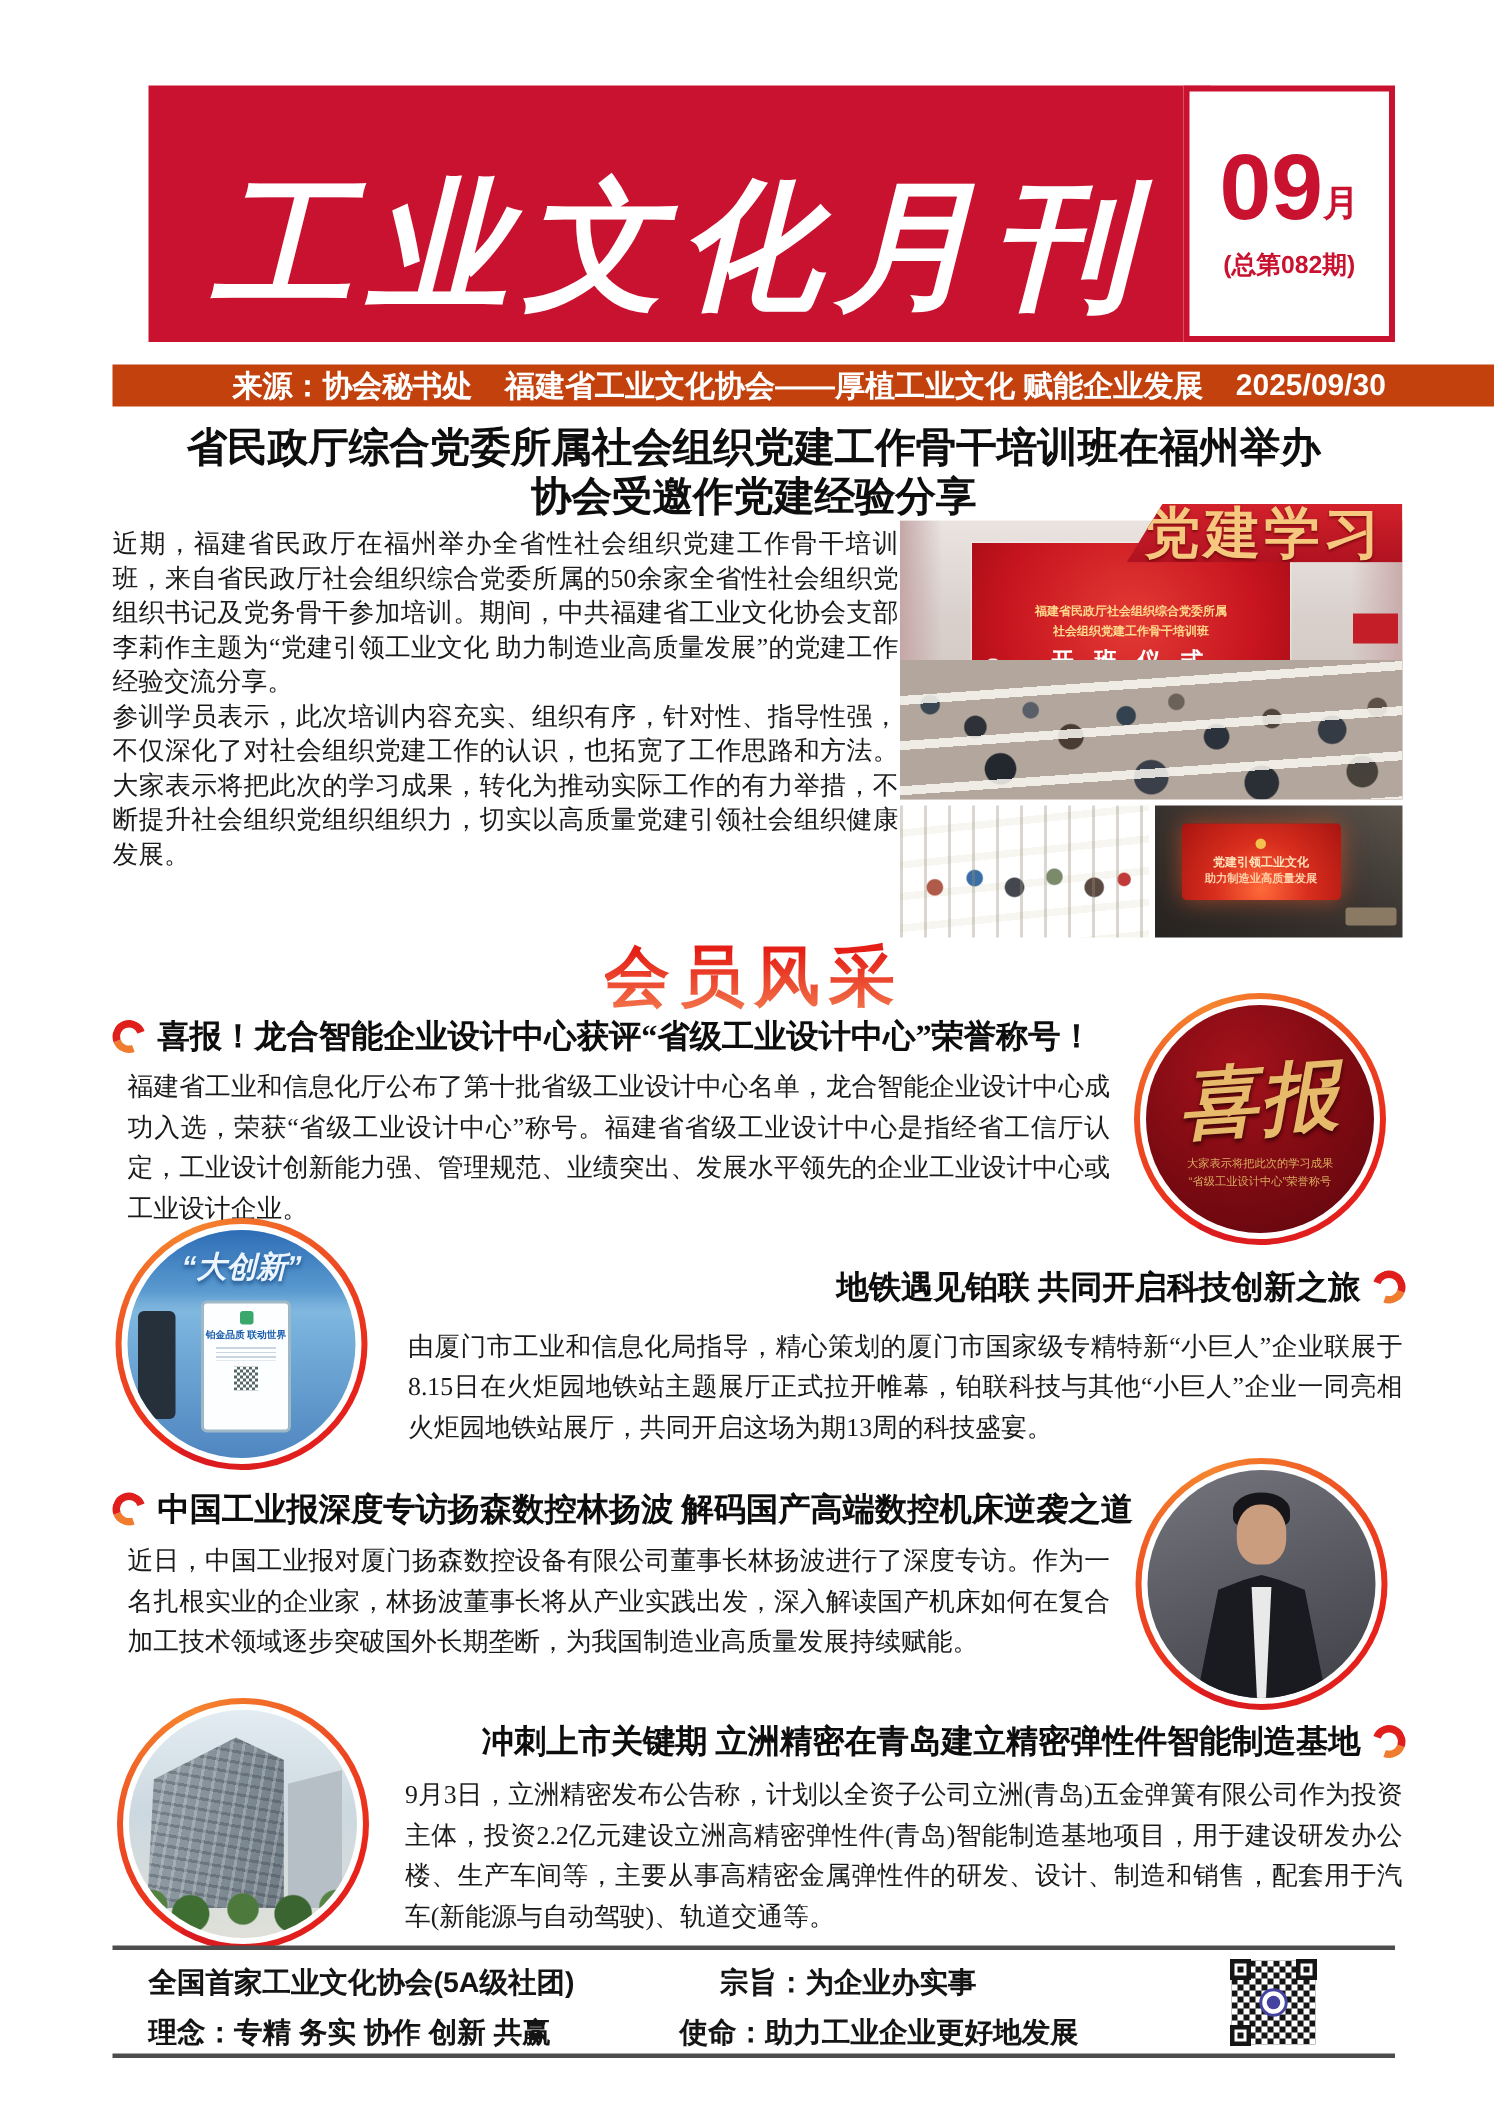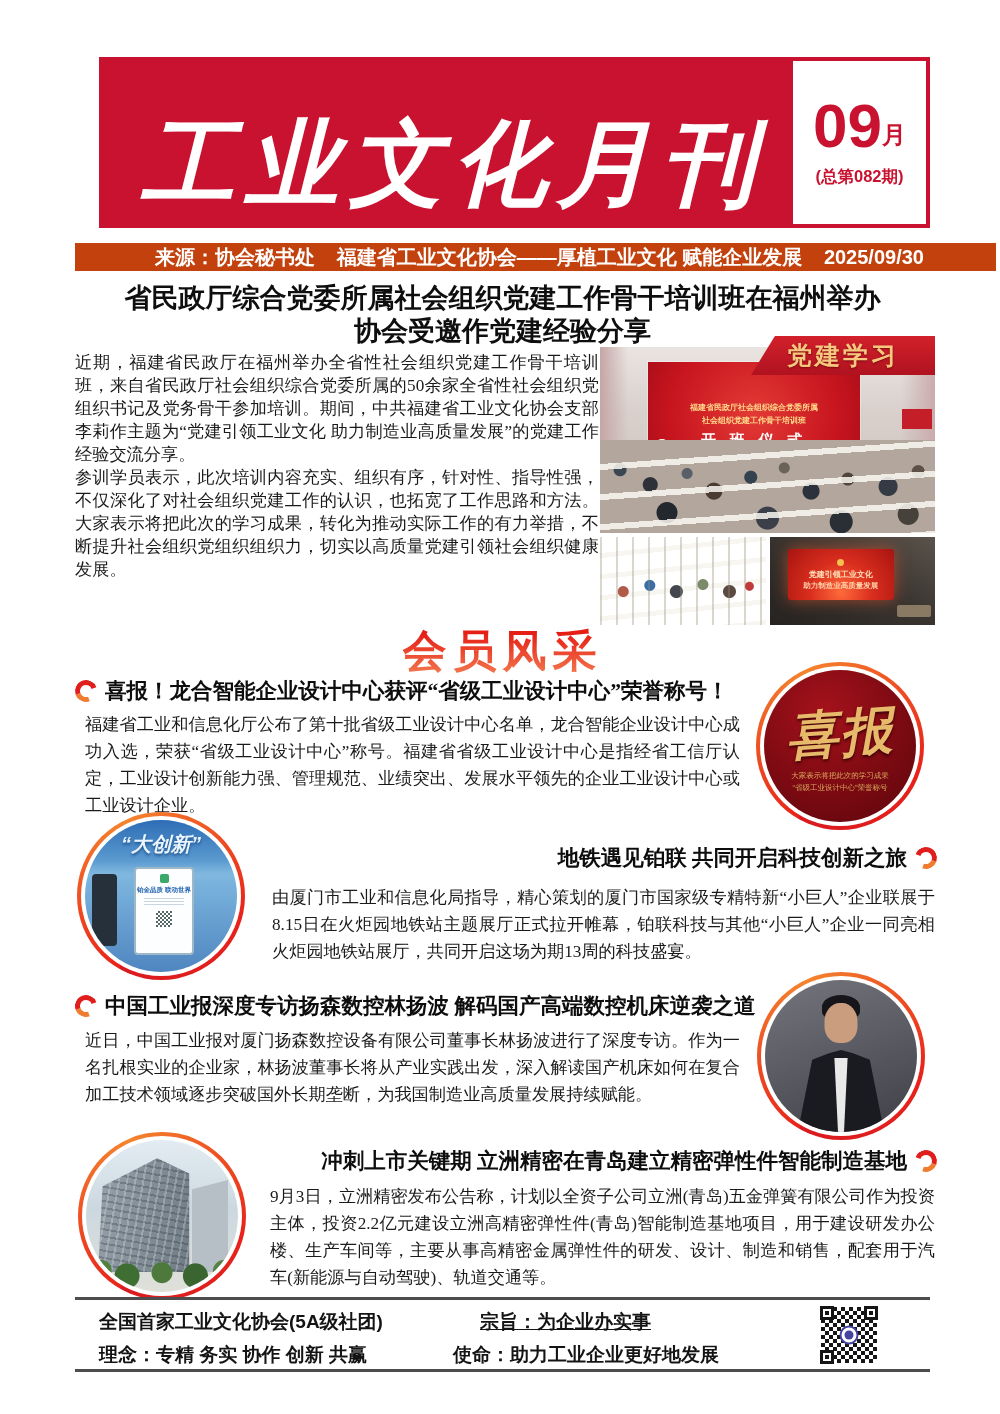--- a/index.html
+++ b/index.html
@@ -86,21 +86,21 @@
   .mini-screen .emblem{width:7px;height:7px;border-radius:50%;background:#f2c14e;margin-bottom:2px;}
   .mini-screen .m1{font-family:"Liberation Sans","DejaVu Sans",sans-serif;font-weight:bold;font-size:8px;color:#ffe0b8;white-space:nowrap;}
   .mini-screen .m2{font-family:"Liberation Sans","DejaVu Sans",sans-serif;font-weight:bold;font-size:7.5px;color:#ffd0a8;white-space:nowrap;}
   .mini-desk{position:absolute;right:4px;bottom:8px;width:34px;height:12px;background:#8a7a64;border-radius:2px;}
 
   .ribbon{position:absolute;right:0;top:-11px;width:184px;height:39px;
        background:linear-gradient(180deg,#d2212b 0%,#b01220 100%);
        clip-path:polygon(13% 0,100% 0,100% 100%,0 100%);
        display:flex;align-items:center;justify-content:center;}
   .ribbon span{color:#f6c77e;font-family:"Liberation Sans","DejaVu Sans",sans-serif;font-weight:bold;
-       font-size:25px;letter-spacing:3px;text-shadow:0 1px 2px rgba(80,0,0,.6);white-space:nowrap;}
+       font-size:37px;letter-spacing:3px;text-shadow:0 1px 2px rgba(80,0,0,.6);white-space:nowrap;}
 
   
   .section-title{position:absolute;left:75px;top:622px;width:855px;text-align:center;}
   .section-title span{font-family:"Liberation Sans","DejaVu Sans",sans-serif;font-size:44px;font-weight:bold;
        letter-spacing:6px;background:linear-gradient(180deg,#e51f16 15%,#f2734a 95%);
        -webkit-background-clip:text;background-clip:text;color:transparent;white-space:nowrap;}
 
   
   .article-head{position:absolute;display:flex;align-items:center;gap:8px;font-weight:bold;
        font-size:21.5px;color:#0d0d0d;white-space:nowrap;}
@@ -180,21 +180,21 @@
           radial-gradient(circle at 50% 52%,#4d7a3c 0 10px,rgba(0,0,0,0) 11px),
           radial-gradient(circle at 72% 62%,#3a6530 0 12px,rgba(0,0,0,0) 13px),
           radial-gradient(circle at 91% 48%,#568344 0 11px,rgba(0,0,0,0) 12px);}
 
   
   .footer{position:absolute;left:75px;top:1297px;width:855px;height:75px;box-sizing:border-box;
         border-top:3px solid #4d4d4d;border-bottom:3px solid #4d4d4d;
         font-family:"Liberation Sans","DejaVu Sans",sans-serif;font-weight:bold;color:#141414;}
   .f-item{position:absolute;font-size:19px;white-space:nowrap;}
   .f1l{left:24px;top:9px;} .f2l{left:24px;top:42px;}
-  .f1r{left:405px;top:9px;text-decoration:underline;} .f2r{left:378px;top:42px;}
+  .f1r{left:405px;top:9px;} .f2r{left:378px;top:42px;}
   .qr{position:absolute;right:52px;top:6px;width:58px;height:58px;background:#fff;}
   .qr-p{position:absolute;inset:1px;background:repeating-conic-gradient(#151515 0 25%,#fff 0 50%);background-size:8px 8px;}
   .fp{position:absolute;width:14px;height:14px;border:3px solid #151515;background:#fff;box-sizing:border-box;}
   .fp::after{content:'';position:absolute;inset:2px;background:#151515;}
   .fp.tl{left:0;top:0;} .fp.tr{right:0;top:0;} .fp.bl{left:0;bottom:0;}
   .qr-logo{position:absolute;left:50%;top:50%;transform:translate(-50%,-50%);width:15px;height:15px;
         border-radius:50%;background:#fff;border:2px solid #4444a0;}
   .qr-logo::after{content:'';position:absolute;inset:3px;border-radius:50%;background:#4444a0;}
 </style>
 </head>

